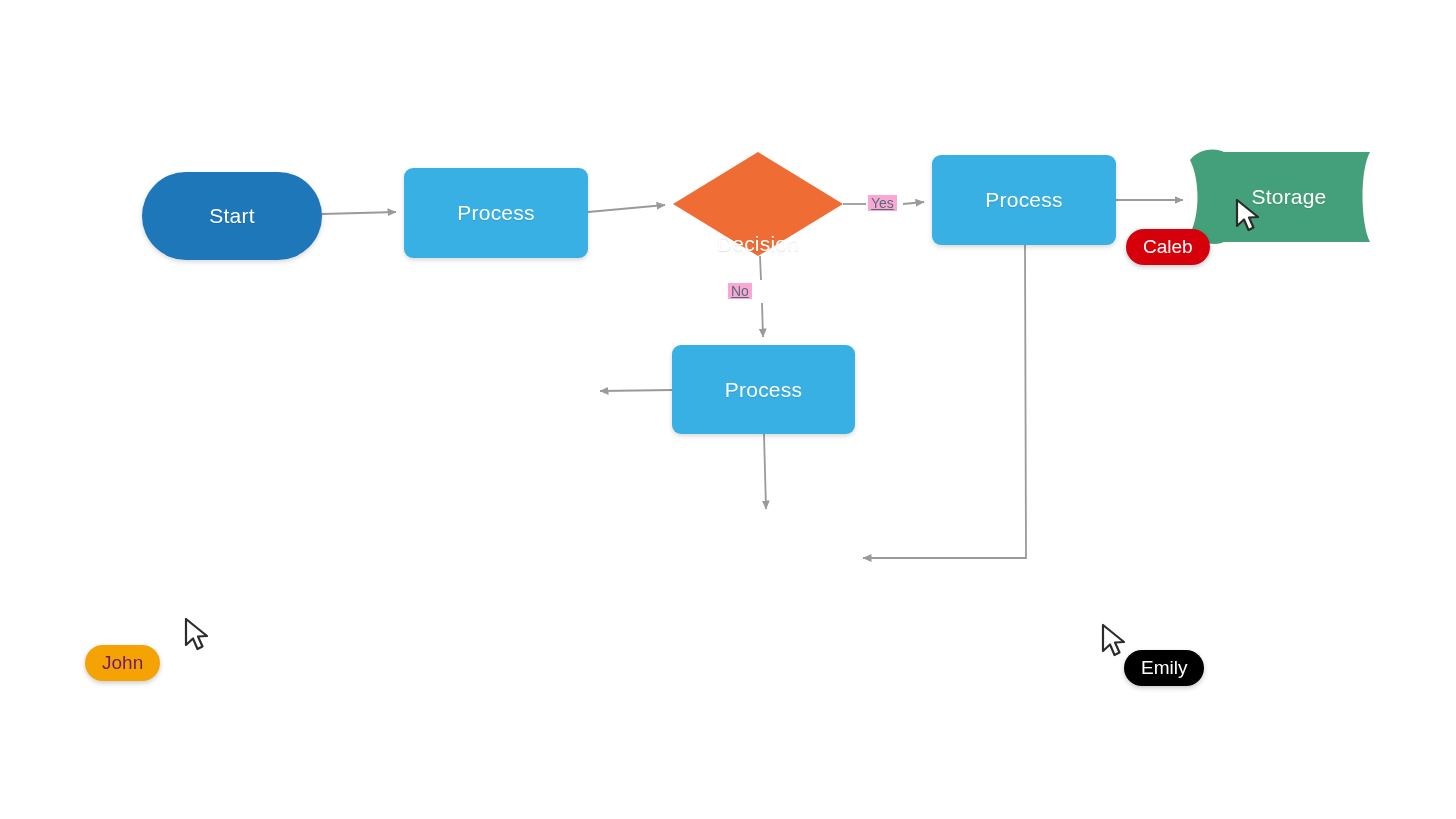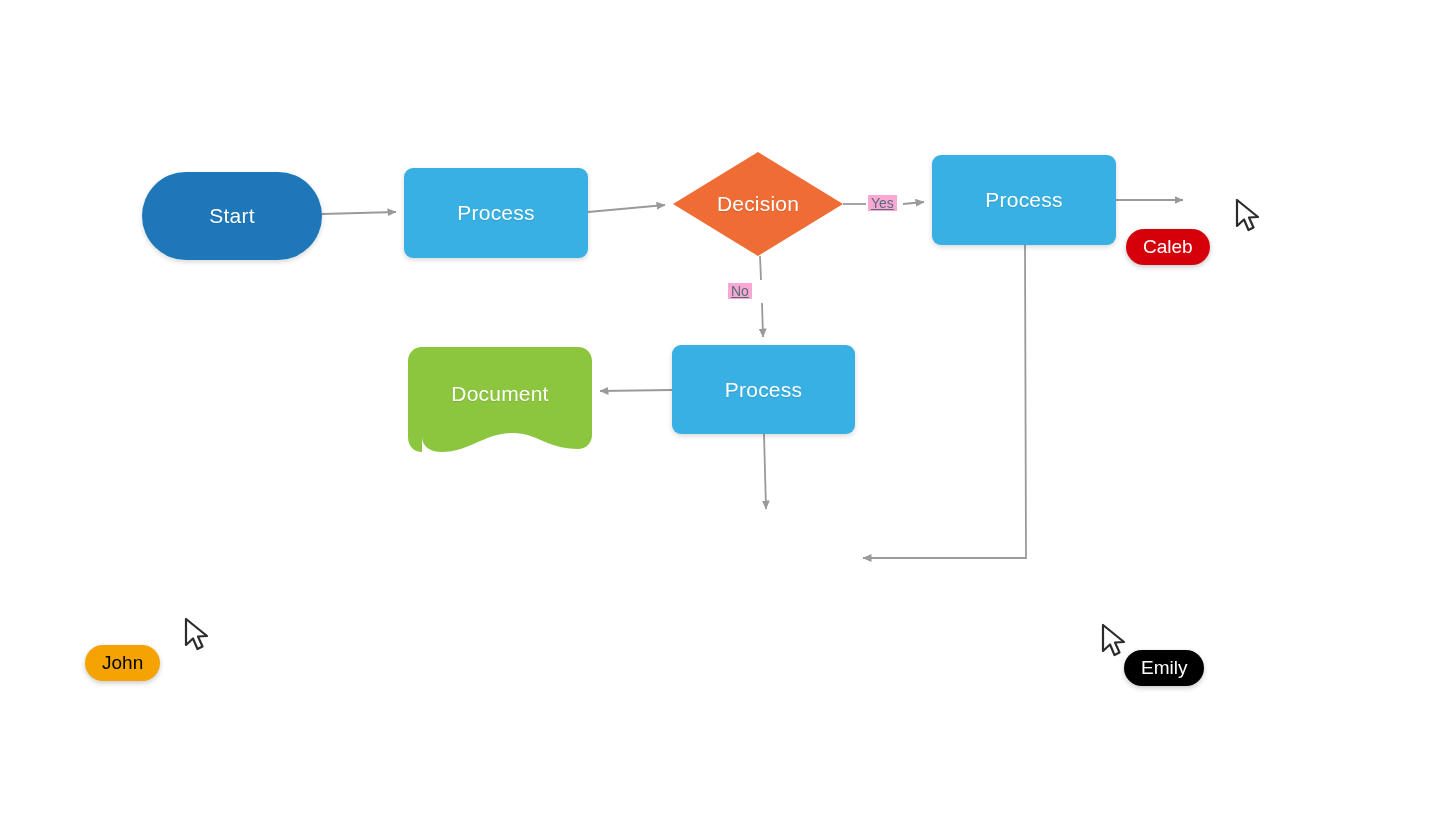--- a/index.html
+++ b/index.html
@@ -131,56 +131,53 @@
   </svg>
 
   <div class="node shape-terminator" style="left:142px; top:172px; width:180px; height:88px;">
     <span class="label">Start</span>
   </div>
 
   <div class="node shape-process" style="left:404px; top:168px; width:184px; height:90px;">
     <span class="label">Process</span>
   </div>
 
-  <div class="node shape-decision" style="left:673px; top:152px; width:170px; height:104px;">
+  <div class="node shape-decision" style="left:673px; top:152px; width:170px; height:104px;align-items:flex-end;">
     <span class="diamond-fill"></span>
     <span class="label">Decision</span>
   </div>
 
   <div class="node shape-process" style="left:932px; top:155px; width:184px; height:90px;">
     <span class="label">Process</span>
   </div>
 
+  <div class="node shape-storage" style="left:1190px; top:148px; width:192px; height:98px;">
+    <svg class="storage-fill" viewBox="0 0 192 98" preserveAspectRatio="none" xmlns="http://www.w3.org/2000/svg">
+      <path d="M0,12 C10,0 26,0 34,4 L180,4 C170,22 170,74 180,94 L34,94 C26,98 10,96 0,86 C10,66 10,32 0,12 Z" fill="#44a07a"></path>
+    </svg>
+    <span class="label" style="margin-left:6px;">Storage</span>
+  </div>
 
   <div class="node shape-process" style="left:672px; top:345px; width:183px; height:89px;">
     <span class="label">Process</span>
   </div>
 
-  <div class="node shape-document" style="left:408px; top:347px; width:184px; height:105px;">
-    <svg class="document-fill" viewBox="0 0 184 105" preserveAspectRatio="none" xmlns="http://www.w3.org/2000/svg">
-      <path d="M14,0 L170,0 C178,0 184,6 184,14 L184,88 C184,96 178,102 170,102
-               C140,102 128,86 106,86 C76,86 62,105 34,105 C22,105 14,99 14,90
-               L14,14 C14,6 8,0 14,0 Z" fill="#8cc63f"></path>
-      <path d="M0,14 C0,6 6,0 14,0 L14,105 C6,105 0,99 0,90 Z" fill="#8cc63f"></path>
-    </svg>
-    <span class="label" style="margin-top:-12px;">Document</span>
-  </div>
 
 
   <div class="edge-label" style="left:868px; top:195px;">Yes</div>
   <div class="edge-label" style="left:728px; top:283px;">No</div>
 
   <svg class="cursor" style="left:1234px; top:198px;" width="30" height="36" viewBox="0 0 30 36" xmlns="http://www.w3.org/2000/svg">
     <path d="M3,2 L3,28 L10,21.5 L14.5,32 L19.5,29.5 L15,19.5 L24,19 Z" fill="#ffffff" stroke="#2b2b2b" stroke-width="2.2" stroke-linejoin="round"></path>
   </svg>
   <div class="cursor-name" style="left:1126px; top:229px; background:#d6000a; color:#ffffff;">Caleb</div>
 
   <svg class="cursor" style="left:183px; top:617px;" width="30" height="36" viewBox="0 0 30 36" xmlns="http://www.w3.org/2000/svg">
     <path d="M3,2 L3,28 L10,21.5 L14.5,32 L19.5,29.5 L15,19.5 L24,19 Z" fill="#ffffff" stroke="#2b2b2b" stroke-width="2.2" stroke-linejoin="round"></path>
   </svg>
-  <div class="cursor-name" style="left:85px; top:645px; background:#f5a302; color:#000000;">John</div>
+  <div class="cursor-name" style="left:85px; top:645px; background:#f5a302; color:#701a75;">John</div>
 
   <svg class="cursor" style="left:1100px; top:623px;" width="30" height="36" viewBox="0 0 30 36" xmlns="http://www.w3.org/2000/svg">
     <path d="M3,2 L3,28 L10,21.5 L14.5,32 L19.5,29.5 L15,19.5 L24,19 Z" fill="#ffffff" stroke="#2b2b2b" stroke-width="2.2" stroke-linejoin="round"></path>
   </svg>
   <div class="cursor-name" style="left:1124px; top:650px; background:#000000; color:#ffffff;">Emily</div>
 
 </div>
 
 </body></html>

